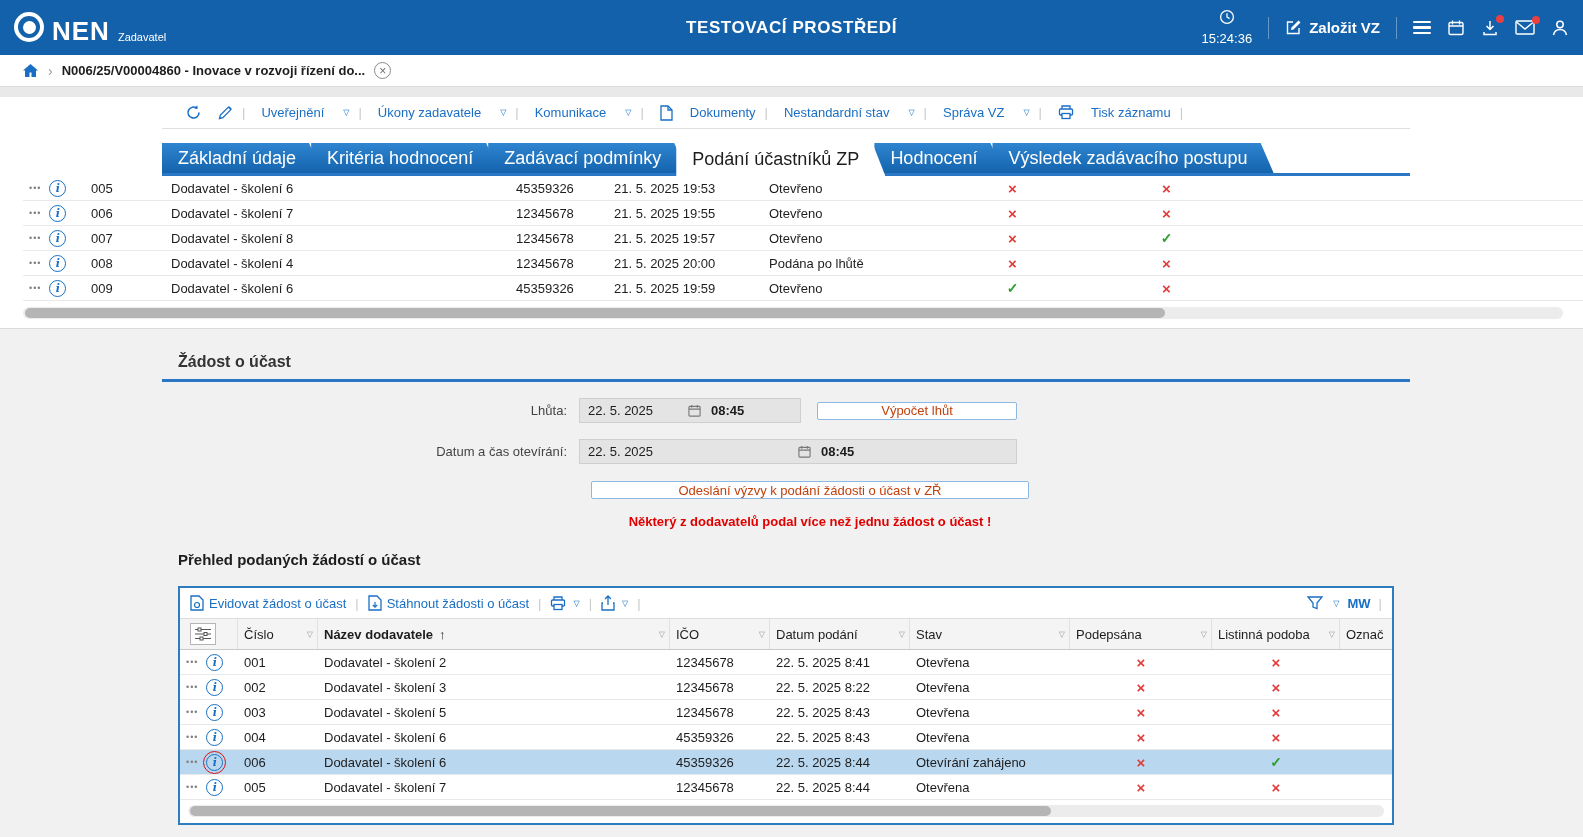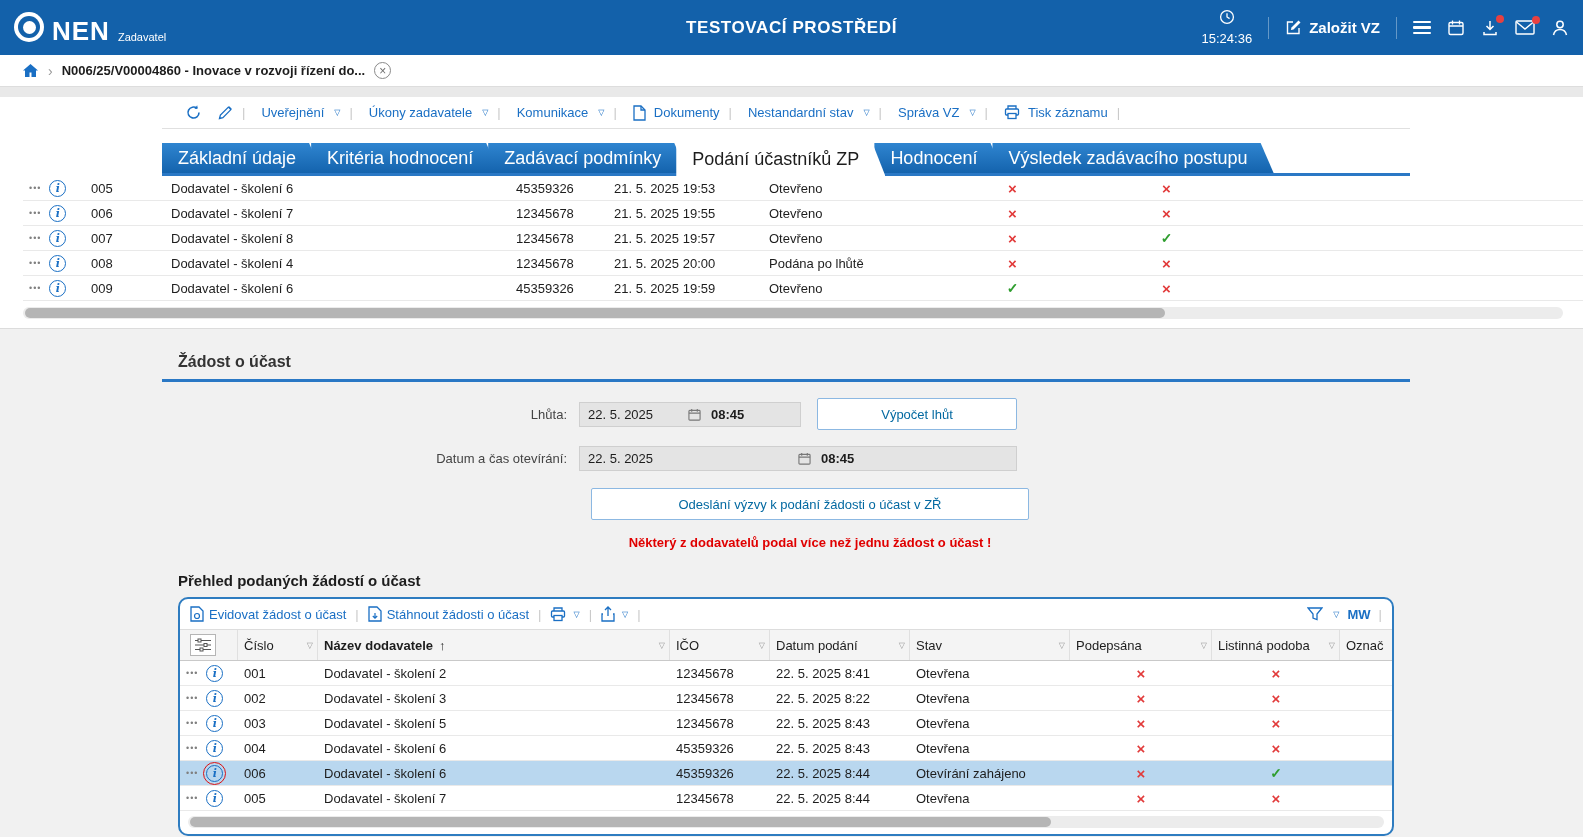--- a/index.html
+++ b/index.html
@@ -27,21 +27,21 @@
   
   .breadcrumb { height:32px;background:#fff;display:flex;align-items:center;gap:9px;padding:0 0 0 22px;border-bottom:1px solid #ddd; }
   .chev { color:#999;font-size:14px; }
   .crumb-text { font-weight:bold;font-size:13px;color:#1d1d1d; }
   .close-circ { width:17px;height:17px;border-radius:50%;border:1px solid #8a8a8a;color:#6e6e6e;display:inline-flex;align-items:center;justify-content:center;font-size:12px;line-height:1;cursor:pointer; }
   .gap-band { height:10px;background:#e9e9e9; }
 
   
   .cmdbar { background:#fff; }
   .cmdbar-inner { margin-left:162px;width:1248px;display:flex;align-items:center;gap:9px;height:32px;padding-left:16px;border-bottom:1px solid #e0e0e0; }
-  .cmdbar a, .cmd-item { color:#1a6fc4;text-decoration:none;display:inline-flex;align-items:center;gap:8px;font-size:13px;cursor:pointer;white-space:nowrap;margin-left:7px; }
+  .cmdbar a, .cmd-item { color:#1a6fc4;text-decoration:none;display:inline-flex;align-items:center;gap:17px;font-size:13px;cursor:pointer;white-space:nowrap;margin-left:7px; }
   .dd { font-size:8px;color:#1a6fc4;margin-left:2px; }
   .sep { color:#c9c9c9; }
 
   
   .tabs-wrap { background:#fff;padding-top:14px; }
   .tabs-row { margin-left:162px;width:1248px;height:33px;position:relative;display:flex;align-items:flex-start; }
   .tabs-row::after { content:"";position:absolute;left:0;right:0;bottom:0;height:3px;background:#2a78c5;z-index:1; }
   .tab { position:relative;height:30px;display:flex;align-items:center;padding:0 26px 0 16px;margin-right:-11px;
          background:linear-gradient(#2f85d0,#1463ad);color:#fff;font-weight:normal;font-size:18px;cursor:pointer;
          clip-path:polygon(0 0, calc(100% - 13px) 0, 100% 100%, 0 100%); }
@@ -68,29 +68,29 @@
   .lower { background:#f1f1f1;height:522px;padding-top:24px; }
   .content-col { margin-left:162px;width:1248px; }
   .section-head { border-bottom:3px solid #2a78c5;padding:0 0 8px 16px; }
   .section-head span { font-size:16px;font-weight:bold;color:#333; }
   .form-row { display:flex;align-items:center;margin-top:16px; }
   .form-label { width:417px;padding-right:12px;text-align:right;color:#444;font-size:13px;flex:none; }
   .dt-field { display:flex;align-items:center;background:#e4e4e4;border:1px solid #cfcfcf;height:25px;padding:0 8px;font-size:13px;color:#1d1d1d;cursor:text; }
   .dt-field .date1 { width:100px; } .dt-field .date2 { width:210px; }
   .dt-field .time { margin-left:10px;font-weight:bold; }
   .w222 { width:222px; } .w438 { width:438px; }
-  .blue-btn { background:#fff;border:1px solid #8cb8e2;color:#0369a1;font-size:13px;height:32px;border-radius:2px;cursor:pointer;font-family:"Liberation Sans",sans-serif; }
+  .blue-btn { background:#fff;border:1px solid #8cb8e2;color:#c2410c;font-size:13px;height:18px;border-radius:2px;cursor:pointer;font-family:"Liberation Sans",sans-serif; }
   .calc { width:200px;margin-left:16px; }
   .send-row { margin-top:17px;padding-left:429px; }
   .send { width:438px; }
   .warning { margin-top:15px;margin-left:429px;width:438px;text-align:center;color:#e00000;font-weight:bold;font-size:13px; }
   .ov-title { margin:22px 0 8px 16px;font-size:15px;font-weight:bold;color:#1d1d1d; }
 
   
-  .panel2 { margin:8px 16px;border:2px solid #2e7cc0;border-radius:10px;background:#fff; }
+  .panel2 { margin:18px 16px;border:2px solid #2e7cc0;border-radius:0;background:#fff; }
   .panel-toolbar { display:flex;align-items:center;gap:9px;padding:7px 10px;font-size:13px; }
   .panel-toolbar a { color:#1a6fc4;text-decoration:none;display:inline-flex;align-items:center;gap:5px;cursor:pointer;white-space:nowrap; }
   .pt-right { margin-left:auto;display:flex;align-items:center;gap:8px; }
   .mw { color:#1a6fc4;font-weight:bold;cursor:pointer; }
   .t2-head { display:grid;grid-template-columns:58px 80px 352px 100px 140px 160px 142px 128px 1fr;background:#f4f4f4;border-top:1px solid #ddd;border-bottom:1px solid #c9c9c9;height:32px;align-items:center; }
   .hcell { position:relative;height:100%;display:flex;align-items:center;padding:0 16px 0 6px;border-right:1px solid #e0e0e0;font-size:13px;color:#1d1d1d;overflow:hidden;white-space:nowrap;cursor:pointer; }
   .hcell .hdd { position:absolute;right:4px;top:50%;transform:translateY(-50%);font-size:8px;color:#999; }
   .hcell .sort { font-weight:bold;margin-left:6px;color:#1d1d1d; }
   .hcell.b span.lbl { font-weight:bold; }
   .colset-box { width:26px;height:22px;border:1px solid #b5b5b5;background:#fff;display:inline-flex;align-items:center;justify-content:center;margin-left:4px;cursor:pointer; }

